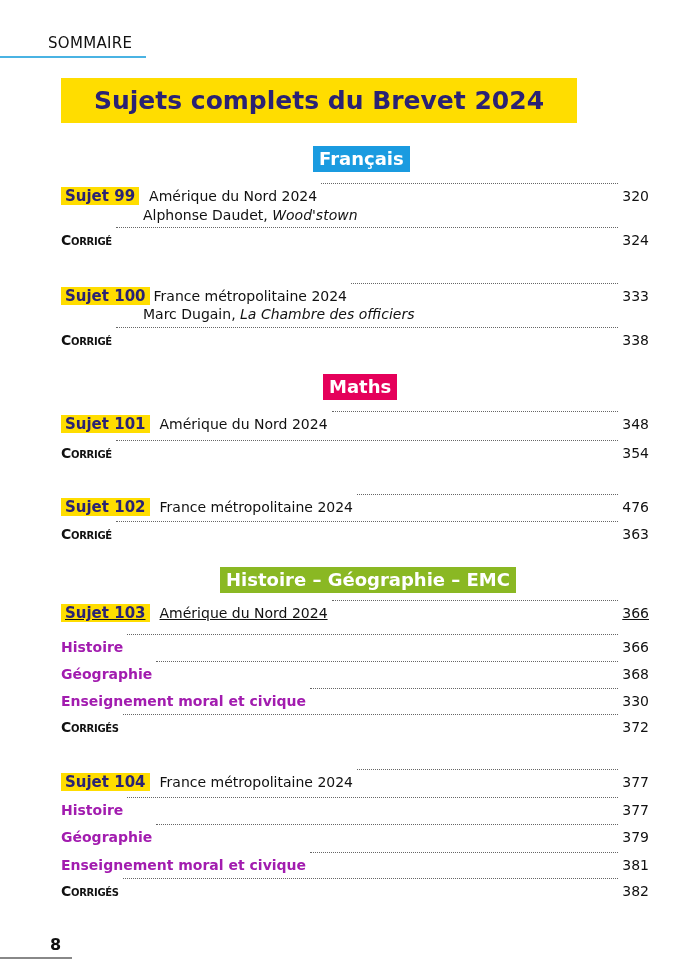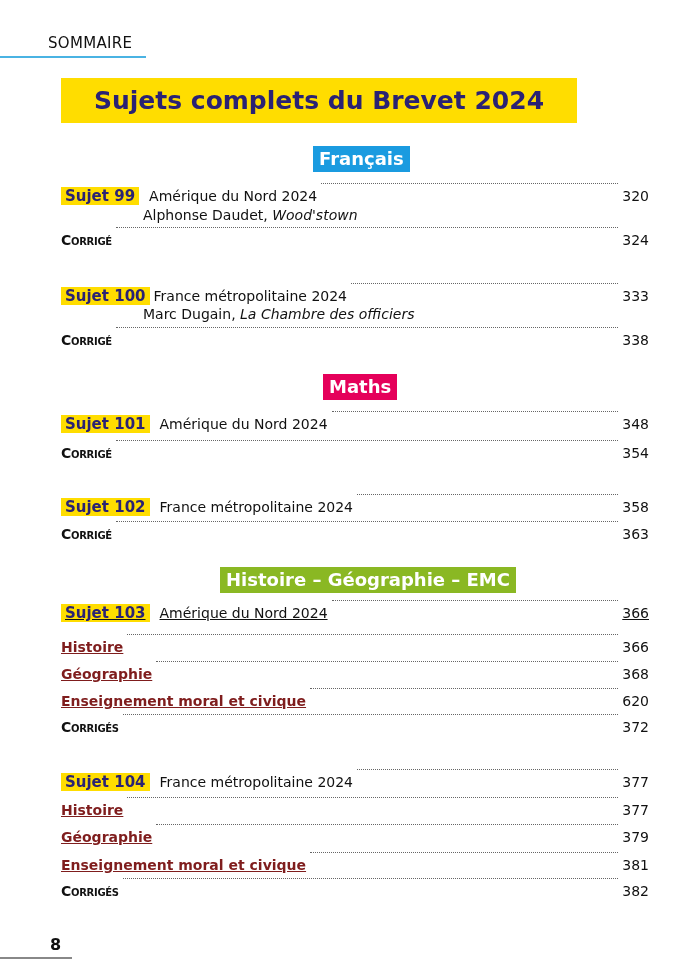--- a/index.html
+++ b/index.html
@@ -9,21 +9,21 @@
   .title-band{position:absolute;left:61px;top:78px;width:516px;height:45px;background:#ffdd00;display:flex;align-items:center;justify-content:center;}
   .title-band span{font-weight:bold;font-size:25px;color:#2a2274;}
   .section-badge{position:absolute;font-weight:bold;font-size:18px;color:#fff;padding:2px 6px;line-height:22px;}
   .row{position:absolute;left:61px;width:588px;display:flex;align-items:flex-start;font-size:14px;line-height:18px;}
   .sujet{background:#ffdd00;color:#2a2274;font-weight:bold;font-size:15px;padding:0 4px;margin-right:10px;white-space:nowrap;}
   .entry-text{white-space:nowrap;}
   .dots{flex:1;border-bottom:1px dotted #666;margin:0 4px;position:relative;top:-4px;}
   .page{white-space:nowrap;}
   .sub{position:absolute;left:143px;font-size:14px;line-height:18px;}
   .corr{font-weight:bold;font-variant:small-caps;font-size:14px;letter-spacing:-0.3px;}
-  .green{color:#7f1d1d;font-weight:bold;text-decoration:underline;}
+  .green{color:#a21caf;font-weight:bold;}
   .footer-num{position:absolute;left:50px;top:935px;font-weight:bold;font-size:16px;}
   .footer-rule{position:absolute;left:0;top:957px;width:72px;height:2px;background:#888;}
 </style>
 </head>
 <body>
 
 <div class="header-label">SOMMAIRE</div>
 <div class="header-rule"></div>
 
 <div class="title-band">
@@ -69,21 +69,21 @@
 <div class="row" style="top:444px;">
   <span class="corr">Corrigé</span>
   <span class="dots"></span>
   <span class="page">354</span>
 </div>
 
 <div class="row" style="top:498px;">
   <span class="sujet">Sujet 102</span>
   <span class="entry-text">France métropolitaine 2024</span>
   <span class="dots"></span>
-  <span class="page">358</span>
+  <span class="page">476</span>
 </div>
 <div class="row" style="top:525px;">
   <span class="corr">Corrigé</span>
   <span class="dots"></span>
   <span class="page">363</span>
 </div>
 
 <div class="section-badge" style="left:220px;top:567px;background:#8ab823;">Histoire – Géographie – EMC</div>
 
 <div class="row" style="top:604px;text-decoration:underline;">
@@ -98,21 +98,21 @@
   <span class="page">366</span>
 </div>
 <div class="row" style="top:665px;">
   <span class="green">Géographie</span>
   <span class="dots"></span>
   <span class="page">368</span>
 </div>
 <div class="row" style="top:692px;">
   <span class="green">Enseignement moral et civique</span>
   <span class="dots"></span>
-  <span class="page">620</span>
+  <span class="page">330</span>
 </div>
 <div class="row" style="top:718px;">
   <span class="corr">Corrigés</span>
   <span class="dots"></span>
   <span class="page">372</span>
 </div>
 
 <div class="row" style="top:773px;">
   <span class="sujet">Sujet 104</span>
   <span class="entry-text">France métropolitaine 2024</span>

